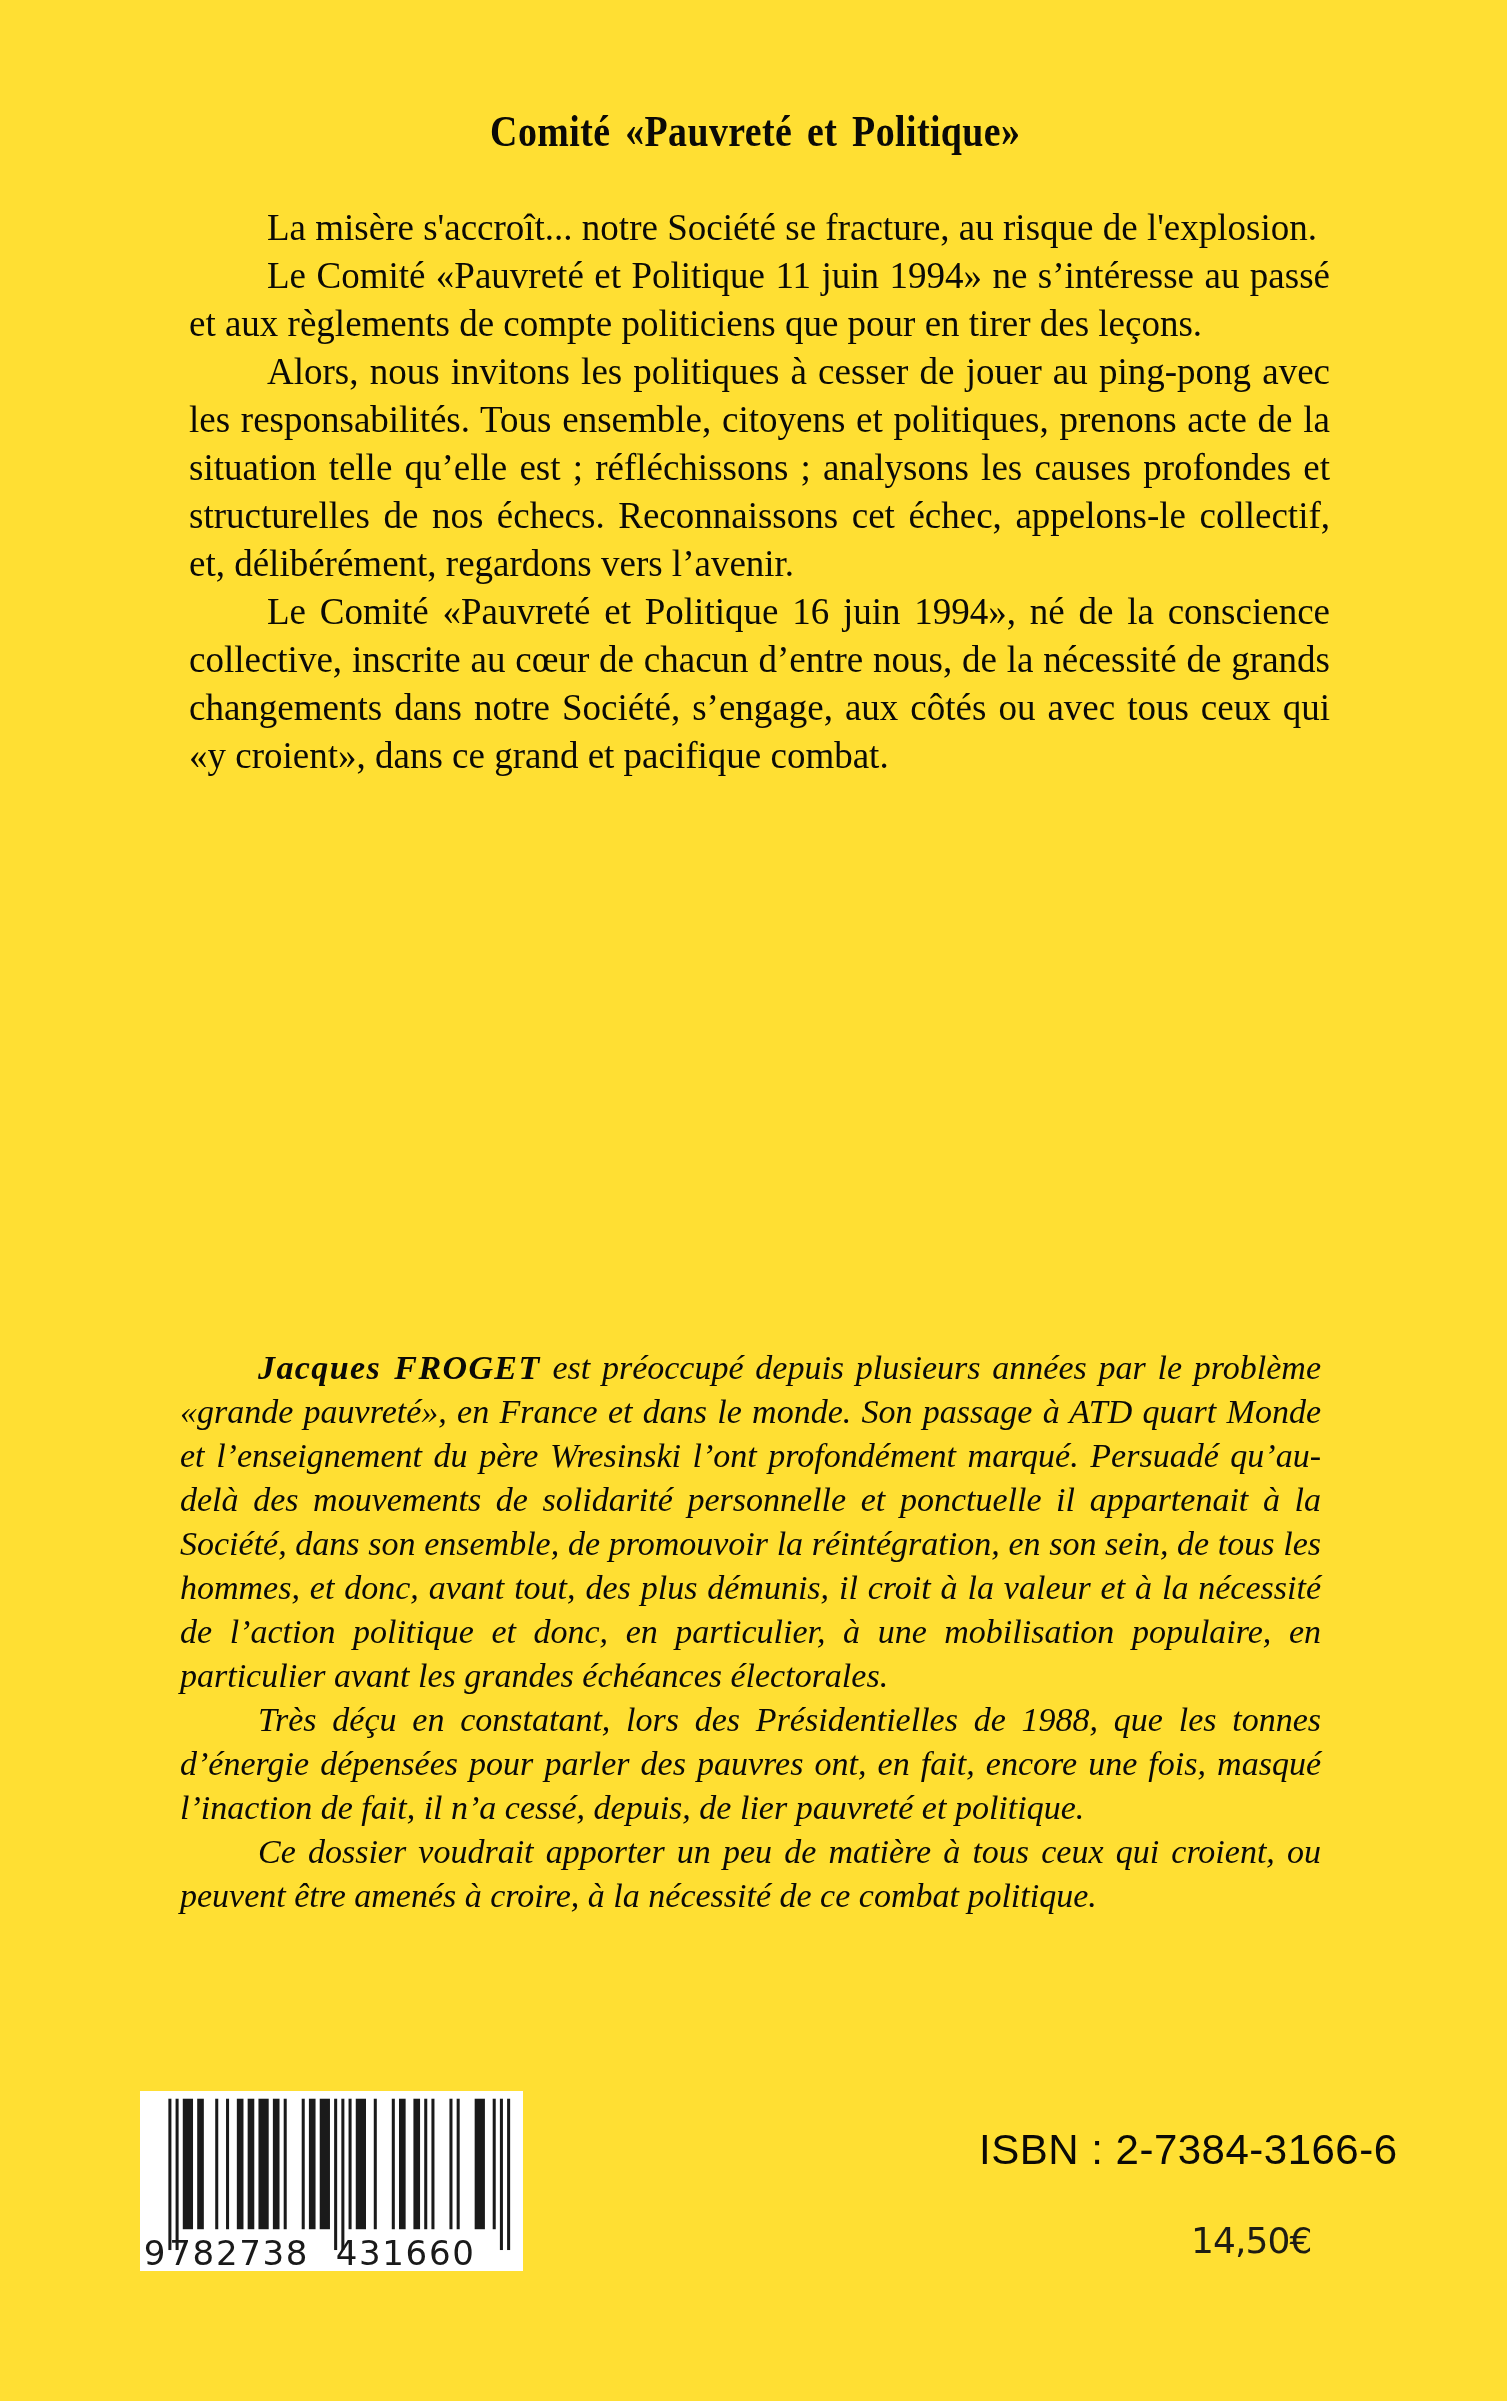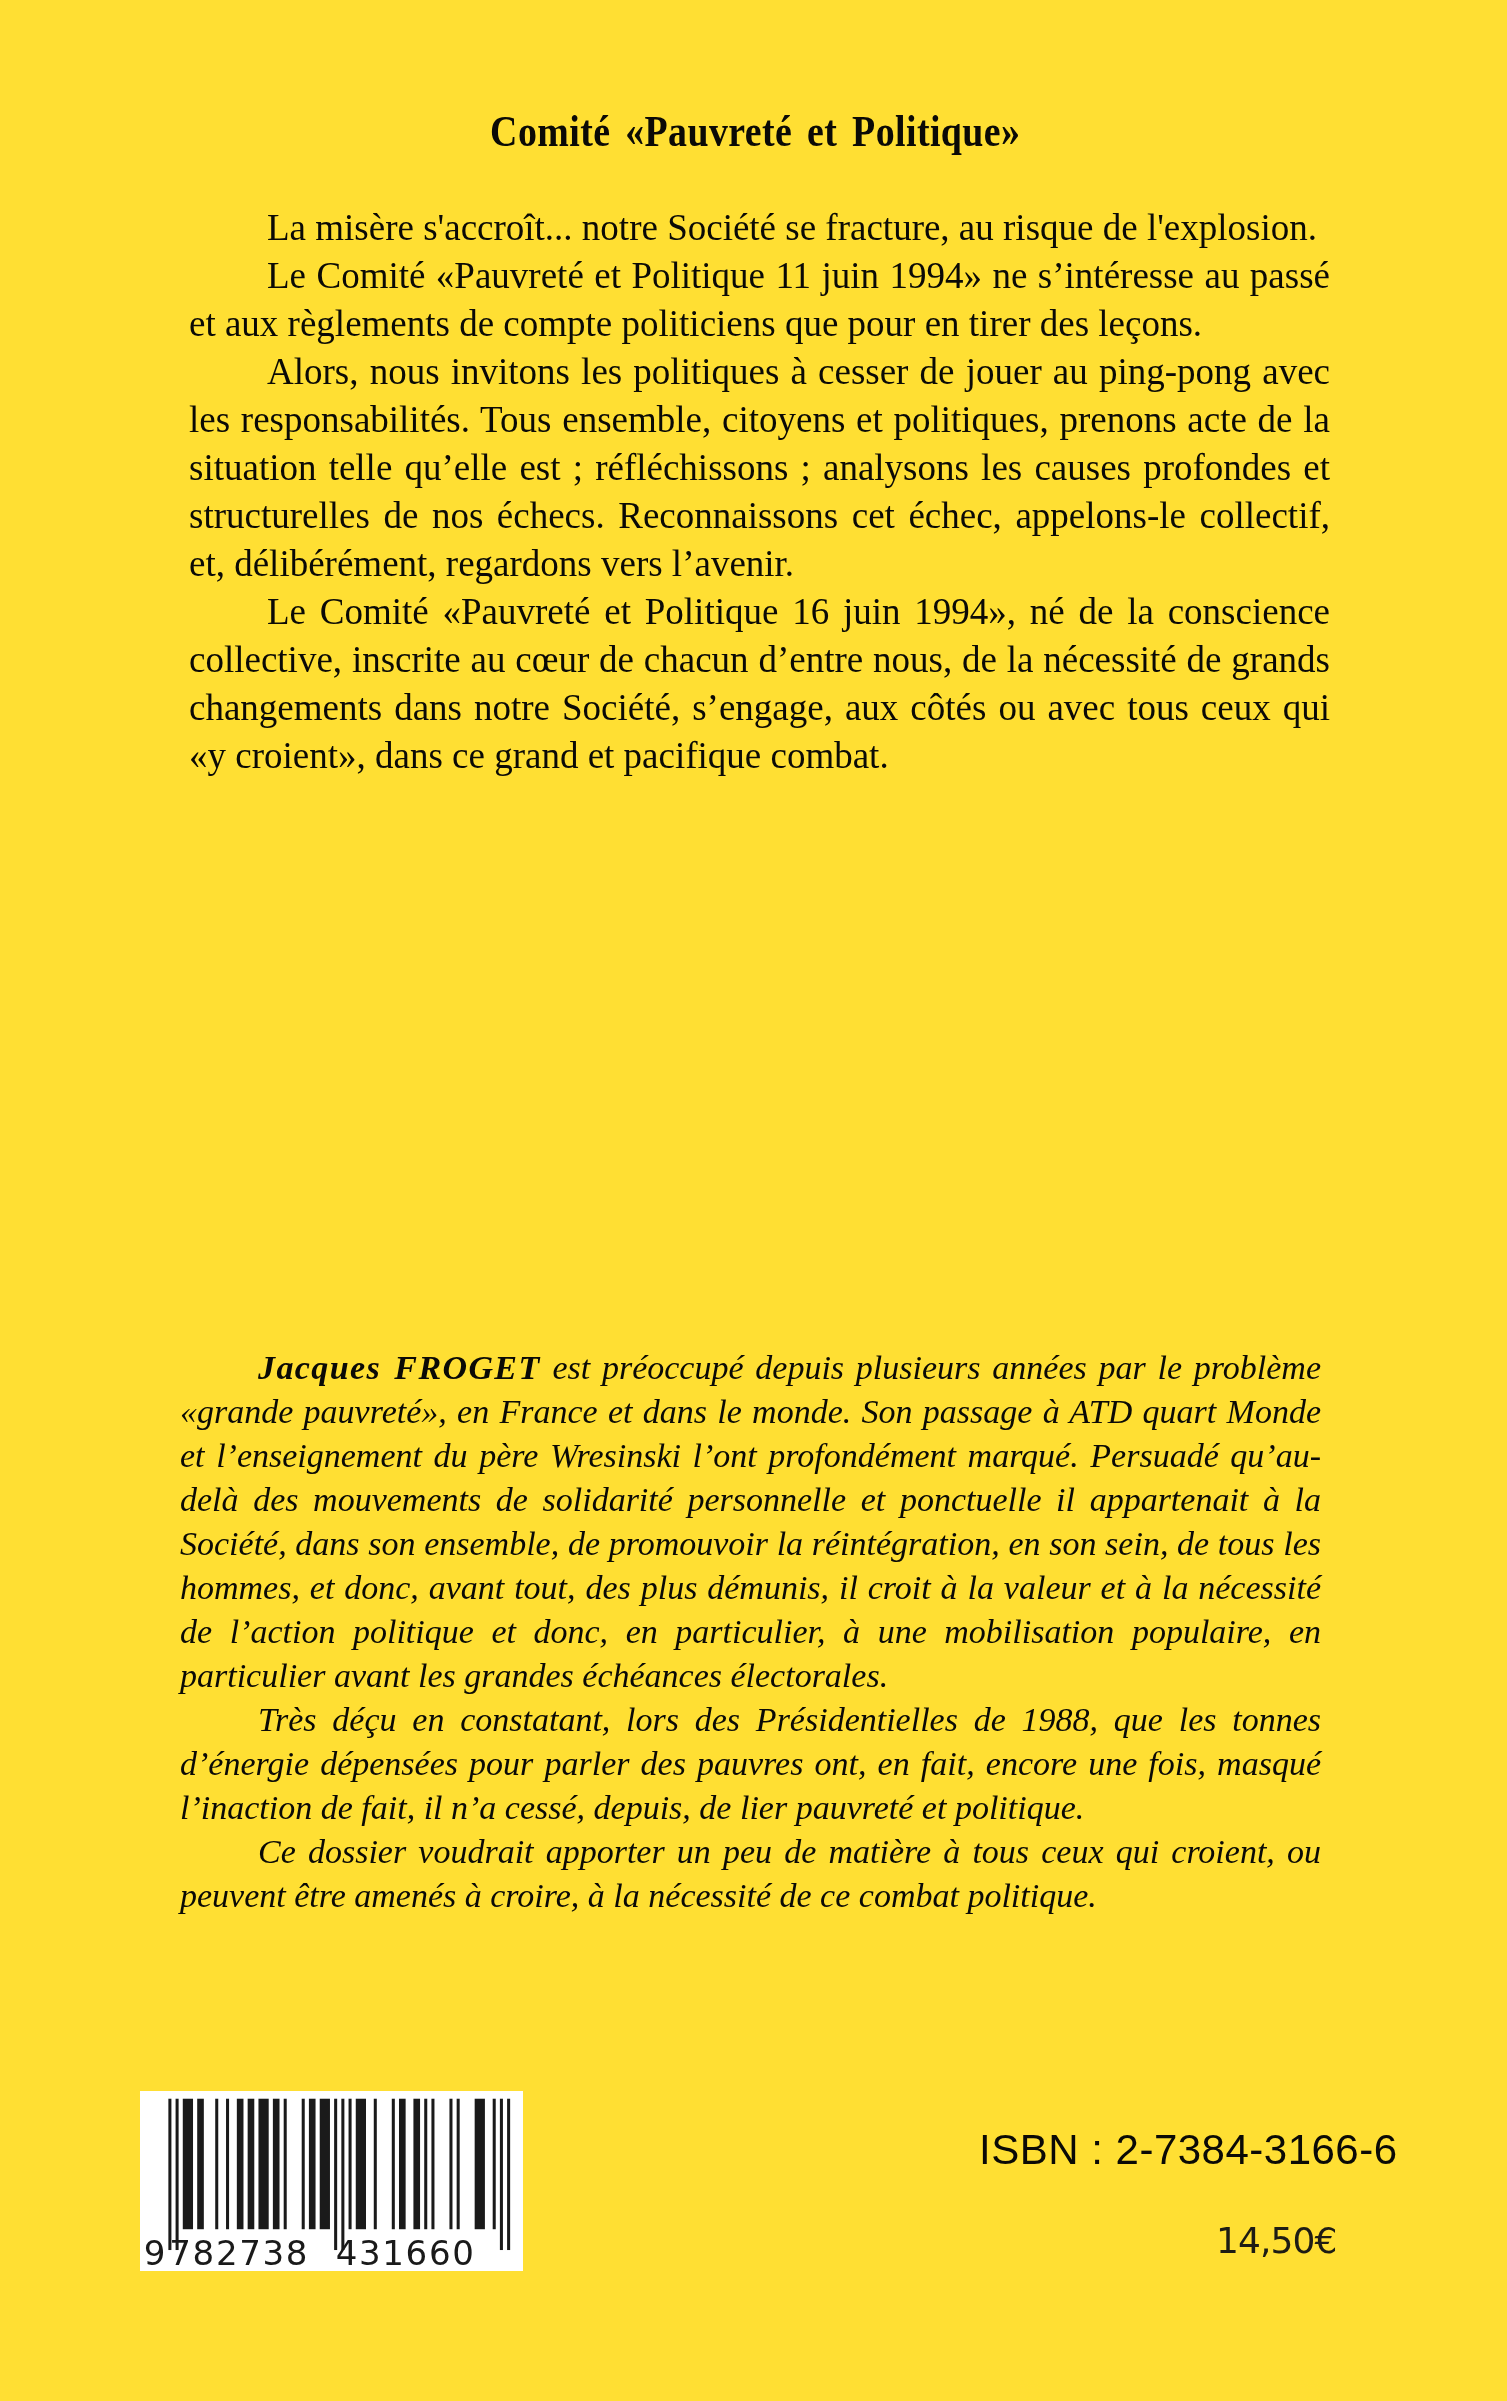--- a/index.html
+++ b/index.html
@@ -82,21 +82,20 @@
     }
     .price {
       position: absolute;
       left: 1191px;
       top: 2220px;
       font-family: "DejaVu Sans", "Liberation Sans", sans-serif;
       font-size: 36px;
       color: #1e1c14;
       letter-spacing: -0.9px;
       white-space: nowrap;
-      margin-left: 25px;
     }
   </style>
 </head>
 <body>
 
 <h1 class="cover-title">Comité «Pauvreté et Politique»</h1>
 
 <div class="body-text">
   <p>La misère s'accroît... notre Société se fracture, au risque de l'explosion.</p>
   <p>Le Comité «Pauvreté et Politique 11 juin 1994» ne s’intéresse au passé et aux règlements de compte politiciens que pour en tirer des leçons.</p>

